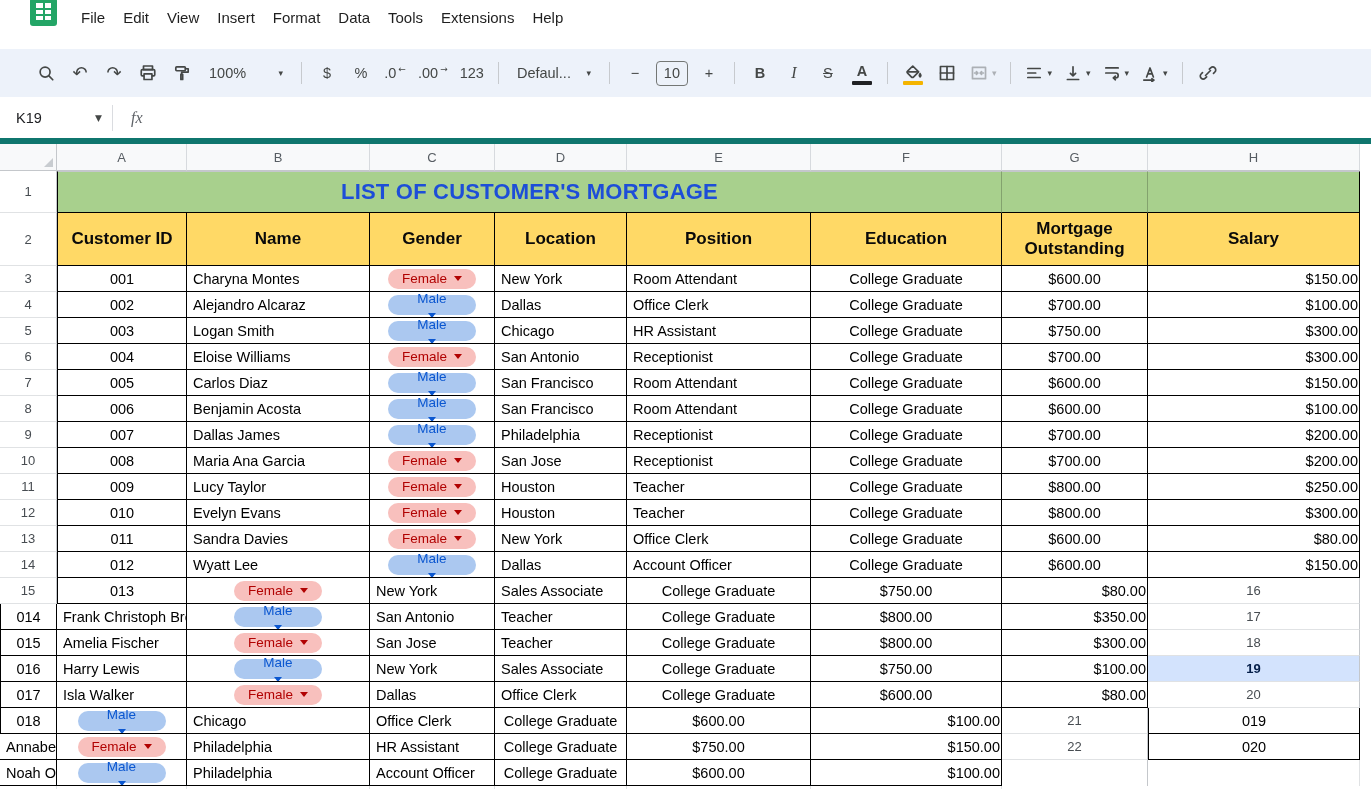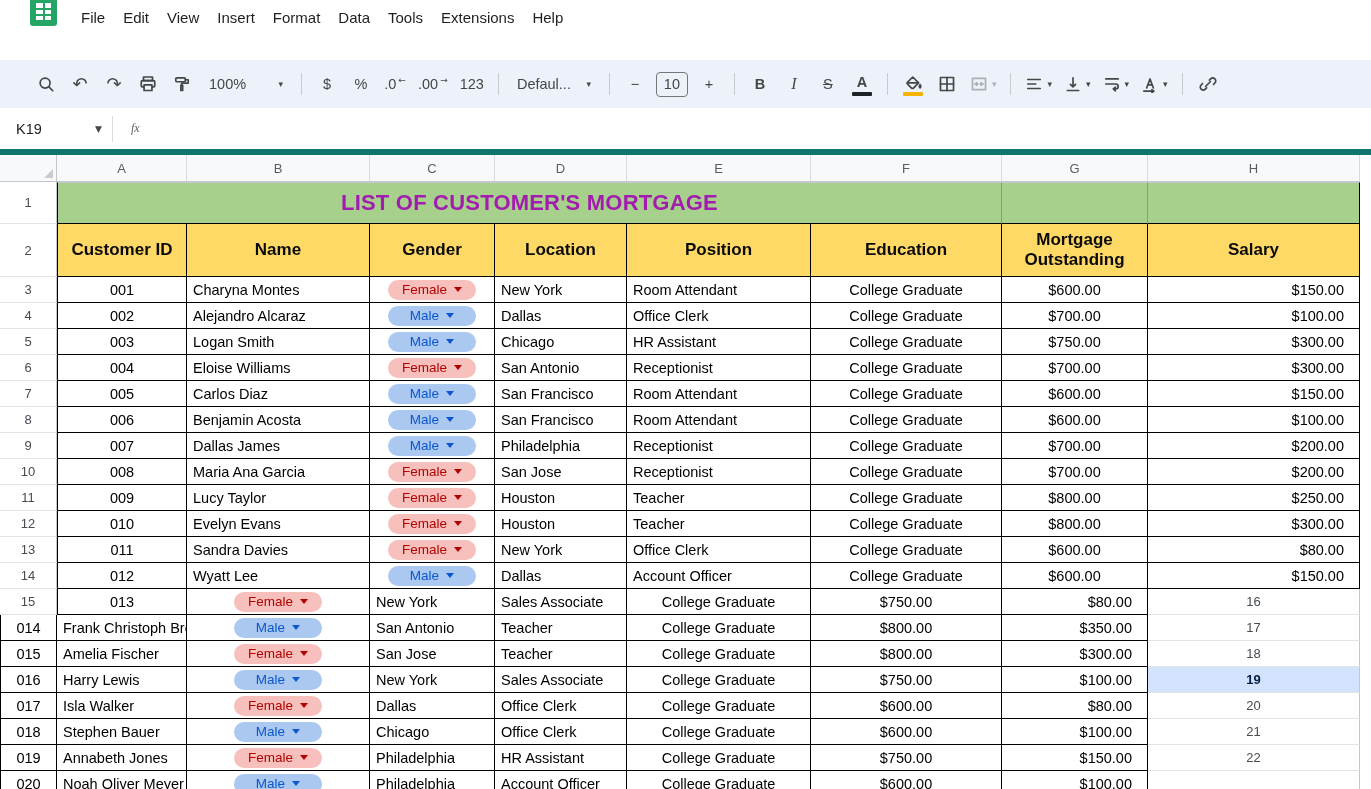--- a/index.html
+++ b/index.html
@@ -1,20 +1,20 @@
 <!DOCTYPE html>
 <html style="--toolbar-bg: #edf2fa; --title-bg: #a8d08d; --header-bg: #ffd966; --female-bg: #f8c0bd; --female-text: #b10202; --male-bg: #abc8f0; --male-text: #0b57d0; --selected-row-bg: #d3e3fd; --selected-row-text: #041e49;"><head>
 <meta charset="utf-8">
 <style>
   * { margin:0; padding:0; box-sizing:border-box; }
   html,body { width:1371px; height:789px; overflow:hidden; background:#fff;
               font-family:"Liberation Sans", sans-serif; }
 
   
-  .menubar { position:relative; height:60px; background:#fff; }
+  .menubar { position:relative; height:49px; background:#fff; }
   .sheets-icon { position:absolute; left:30px; top:-2px; width:27px; height:28px;
                  background:#23a566; border-radius:3px; }
   .sheets-icon .inner { position:absolute; left:6px; top:5px; width:15px; height:17px; background:#fff; }
   .sheets-icon .inner::before { content:""; position:absolute; left:6.5px; top:0; width:2px; height:100%; background:#23a566; }
   .sheets-icon .inner::after  { content:""; position:absolute; top:5px; left:0; height:2px; width:100%; background:#23a566;
                                 box-shadow:0 6px 0 #23a566; }
   .menus { position:absolute; left:72px; top:3px; display:flex; }
   .menu-item { padding:6px 9px; font-size:15px; color:#1f1f1f; border-radius:6px; cursor:default; }
 
   
@@ -38,21 +38,21 @@
   .tb-btn svg { display:block; }
 
   
   .formulabar { height:47px; background:#fff; border-bottom:6px solid #0f766e;
                 display:flex; align-items:center; }
   .namebox { width:112px; padding-left:16px; display:flex; align-items:center; }
   .namebox .nb-text { font-size:14.5px; color:#202124; }
   .namebox .caret { margin-left:auto; margin-right:10px; font-family:"DejaVu Sans", sans-serif; font-size:9px; color:#444746; }
   .fb-divider { width:1px; height:26px; background:#dadce0; }
   .fx { margin-left:18px; font-family:"Liberation Serif", serif; font-style:italic;
-        font-size:12px; color:#5f6368; }
+        font-size:16px; color:#5f6368; }
 
   
   .sheet-area { height:650px; overflow:hidden; background:#fff; }
   .sheet-grid { display:grid; width:1360px;
                 grid-template-columns:57px 130px 183px 125px 132px 184px 191px 146px 212px;
                 grid-template-rows:27px 42px 53px repeat(20,26px) 26px; }
 
   .corner { background:#f8f9fa; border-right:1px solid #c4c7cb; border-bottom:1px solid #c4c7cb; position:relative; }
   .corner::after { content:""; position:absolute; right:3px; bottom:3px;
                    border-left:9px solid transparent; border-bottom:9px solid #c8ccd0; }
@@ -60,43 +60,43 @@
                 display:flex; align-items:center; justify-content:center;
                 font-size:13px; color:#575d63; }
   .row-header { background:#fff; border-right:1px solid #c4c7cb; border-bottom:1px solid #e0e2e4;
                 display:flex; align-items:center; justify-content:center;
                 font-size:13px; color:#474c51; }
   .row-header.selected { background:var(--selected-row-bg); color:var(--selected-row-text); font-weight:700; }
 
   .title-cell { background:var(--title-bg); border-top:1px solid #c4c7cb; border-left:1px solid #000;
                 border-right:1px solid rgba(0,0,0,.22); border-bottom:1px solid #000;
                 display:flex; align-items:center; justify-content:center;
-                font-weight:700; font-size:22px; color:#a21caf; letter-spacing:.2px; }
+                font-weight:700; font-size:22px; color:#1d4ed8; letter-spacing:.2px; }
   .title-green { background:var(--title-bg); border-top:1px solid #c4c7cb;
                  border-right:1px solid rgba(0,0,0,.22); border-bottom:1px solid #000; }
   .title-green.last { border-right:1px solid #000; }
 
   .hdr-cell { background:var(--header-bg); border-right:1px solid #000; border-bottom:1px solid #000;
               display:flex; align-items:center; justify-content:center; text-align:center;
               font-weight:700; font-size:17px; color:#0a0a0a; line-height:1.15; }
   .hdr-cell.first { border-left:1px solid #000; }
   .hdr-cell.wrap span { max-width:130px; }
 
   .cell { background:#fff; border-right:1px solid #000; border-bottom:1px solid #000;
           display:flex; align-items:center; font-size:14.5px; color:#000;
           overflow:hidden; white-space:nowrap; }
   .cell.first { border-left:1px solid #000; }
   .cell.left { padding-left:6px; }
   .cell.center { justify-content:center; }
-  .cell.right { justify-content:flex-end; padding-right:15px; }
+  .cell.right { justify-content:flex-end; padding-right:1px; }
 
   .chip { display:inline-flex; align-items:center; justify-content:center; gap:7px;
           min-width:88px; height:20px; padding:0 9px; border-radius:10px; font-size:13.5px; }
   .chip.female { background:var(--female-bg); color:var(--female-text); }
-  .chip.male   { background:var(--male-bg);   color:var(--male-text); }
+  .chip.male   { background:var(--male-bg);   color:var(--male-text);flex-direction:column; }
   .chip .tri { width:0; height:0; border-left:4.5px solid transparent;
                border-right:4.5px solid transparent; border-top:5.5px solid currentColor; }
 
   .stub-rh { background:#fff; border-right:1px solid #c4c7cb; }
   .stub-cell { background:#fff; border-right:1px solid #e0e2e4; }
 </style>
 </head>
 <body>
 
 <div class="menubar">
@@ -559,21 +559,20 @@
           <span class="tri"></span>
         </div>
       </div>
       <div class="cell left">Dallas</div>
       <div class="cell left">Office Clerk</div>
       <div class="cell center">College Graduate</div>
       <div class="cell center">$600.00</div>
       <div class="cell right">$80.00</div>
       <div class="row-header">20</div>
       <div class="cell center first">018</div>
-      <div class="cell left">Stephen Bauer</div>
       <div class="cell center">
         <div class="chip male" style="display: inline-flex;">
           <span>Male</span>
           <span class="tri"></span>
         </div>
       </div>
       <div class="cell left">Chicago</div>
       <div class="cell left">Office Clerk</div>
       <div class="cell center">College Graduate</div>
       <div class="cell center">$600.00</div>

